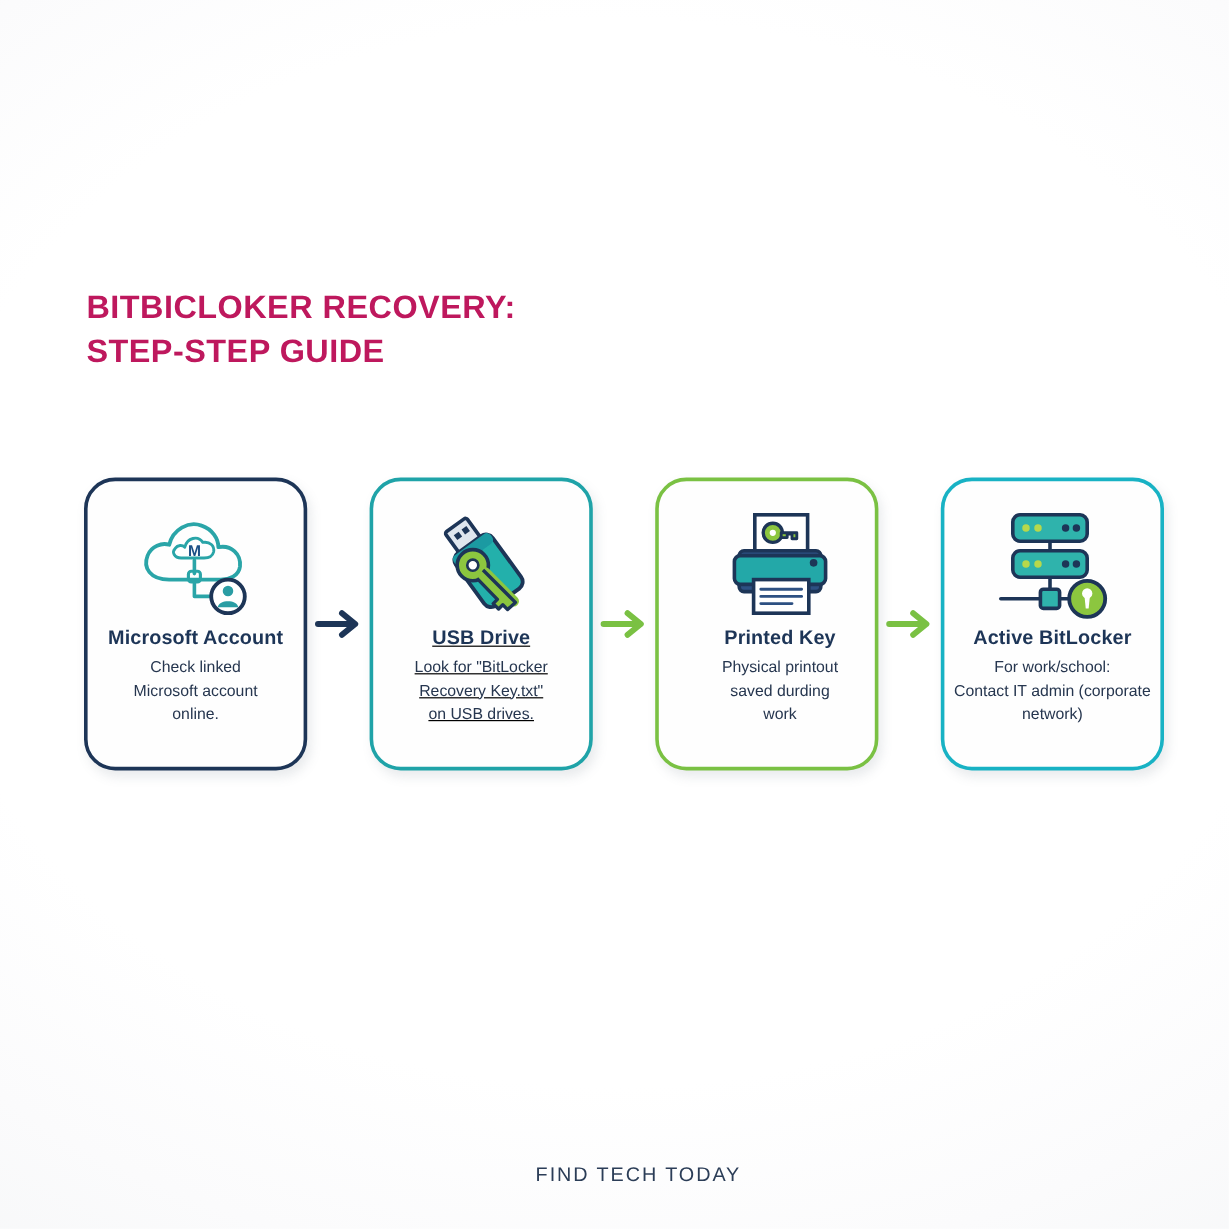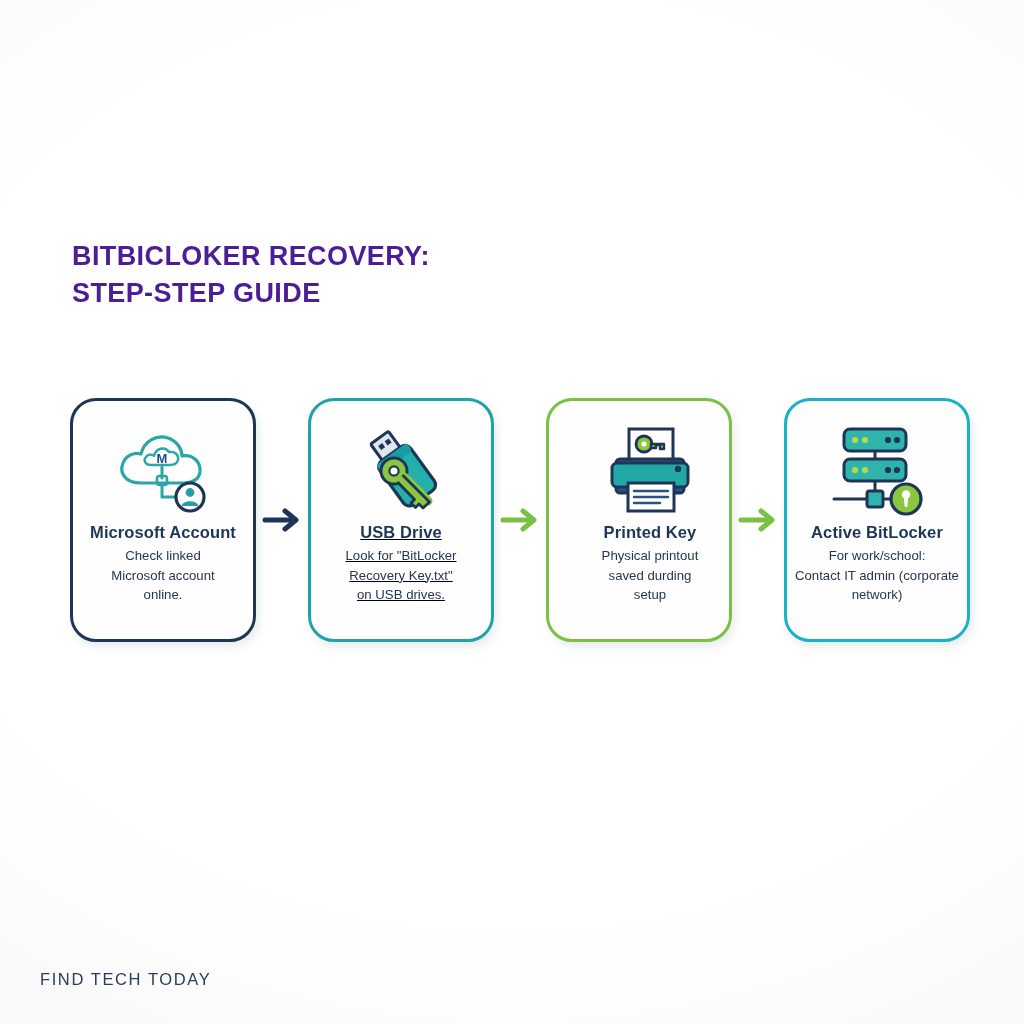--- a/index.html
+++ b/index.html
@@ -31,21 +31,21 @@
   }
 
   
   .title-block {
     position: absolute;
     left: 72px;
     top: 238px;
     width: 520px;
   }
   .title-line {
-    color: #4c1d95;
+    color: #be185d;
     font-size: 27px;
     font-weight: bold;
     letter-spacing: 0.4px;
     line-height: 37px;
     white-space: nowrap;
   }
 
   
   .flow-row {
     position: absolute;
@@ -111,21 +111,21 @@
     justify-content: center;
   }
   .arrow-cell svg { display: block; }
 
   
   .footer {
     position: absolute;
     left: 0;
     right: 0;
     top: 970px;
-    text-align: left;
+    text-align: center;
     color: #2b3d57;
     font-size: 16.5px;
     letter-spacing: 1.6px;
     padding-left: 40px;
   }
 </style>
 </head>
 <body>
 
 <div class="page-bg"></div>
@@ -219,21 +219,21 @@
           <rect x="14" y="42" width="76" height="24" rx="5" fill="#23a8a8" stroke="#1d3557" stroke-width="3"></rect>
           <circle cx="80" cy="48" r="3.2" fill="#1d3557"></circle>
 
           <rect x="30" y="62" width="46" height="28" fill="#ffffff" stroke="#1d3557" stroke-width="3"></rect>
           <path d="M36 70 H70 M36 76 H70 M36 82 H62" stroke="#2d5082" stroke-width="2.4" stroke-linecap="round"></path>
         </svg>
       </div>
       <div class="card-title">Printed Key</div>
       <div class="card-desc">Physical printout
 saved durding
-setup</div>
+work</div>
     </div>
 
     <div class="arrow-cell">
       <svg width="46" height="34" viewBox="0 0 46 34">
         <path d="M6 17 L33 17" stroke="#7ac143" stroke-width="5" stroke-linecap="round"></path>
         <path d="M26 8 L37 17 L26 26" fill="none" stroke="#7ac143" stroke-width="5" stroke-linecap="round" stroke-linejoin="round"></path>
       </svg>
     </div>
 
     <div class="card" style="border-color:#18b2c4;">

